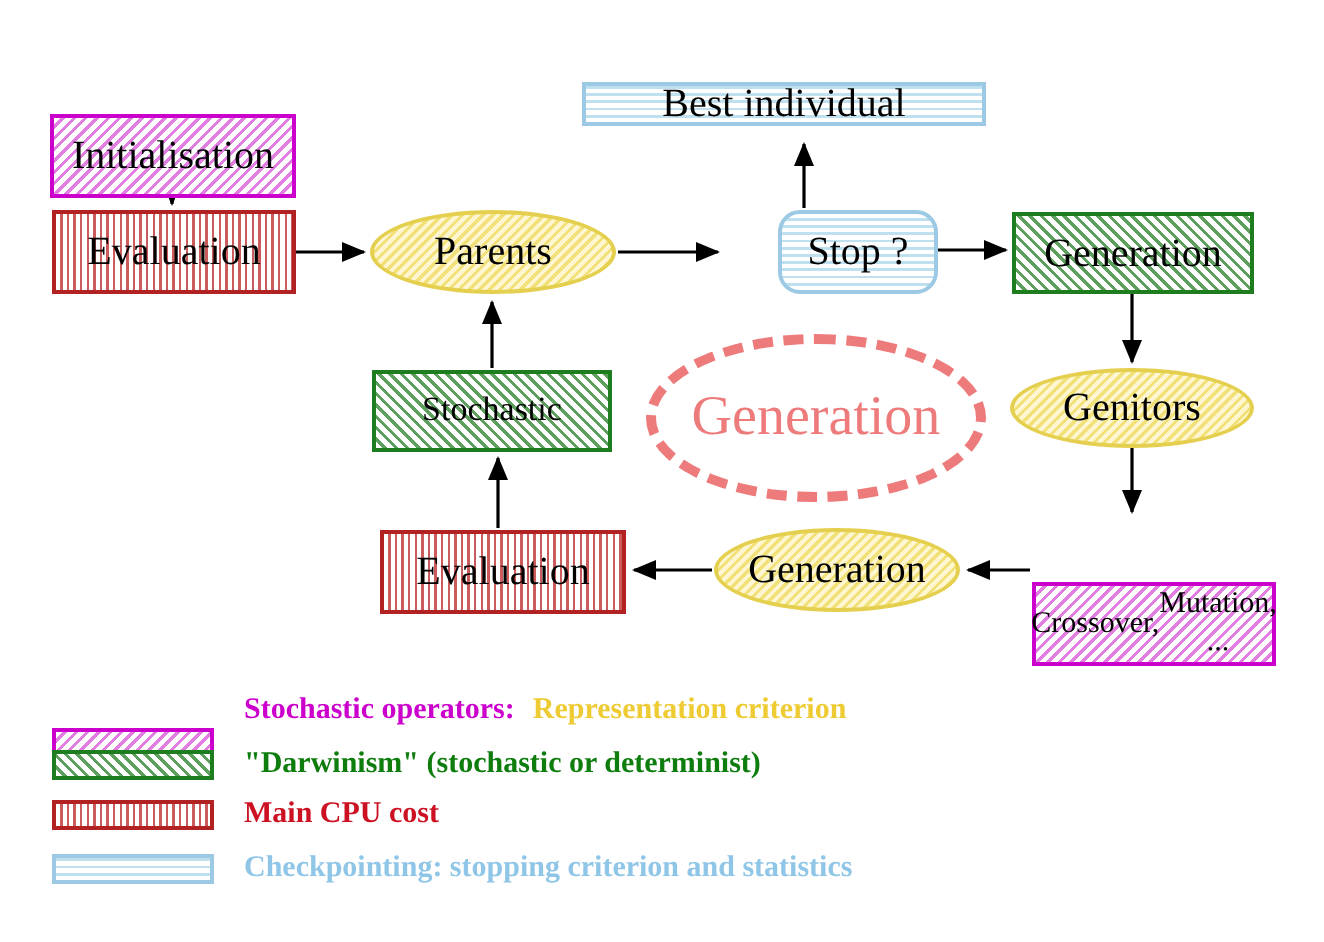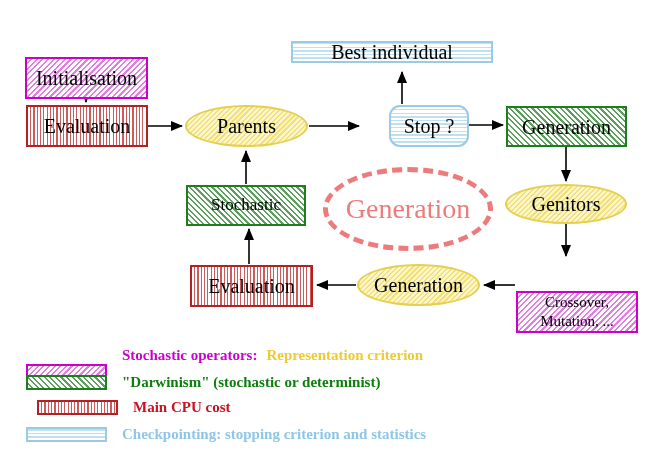--- a/index.html
+++ b/index.html
@@ -97,21 +97,21 @@
   </div>
 
   <div class="node green-hatch" style="left:506px;top:106px;width:121px;height:41px;">
     <span>Generation</span>
   </div>
 
   <div class="node yellow-ellipse" style="left:505px;top:184px;width:122px;height:40px;">
     <span>Genitors</span>
   </div>
 
-  <div class="node magenta-hatch" style="left:516px;top:259px;width:122px;height:42px;font-size:15px;flex-direction:column;line-height:1.25;">
+  <div class="node magenta-hatch" style="left:516px;top:259px;width:122px;height:42px;font-size:15px;flex-direction:row;line-height:1.25;">
     <span>Crossover,</span>
     <span>Mutation, ...</span>
   </div>
 
   <div class="node yellow-ellipse" style="left:357px;top:264px;width:123px;height:42px;">
     <span>Generation</span>
   </div>
 
   <div class="node red-stripes" style="left:190px;top:265px;width:123px;height:42px;">
     <span>Evaluation</span>
@@ -129,21 +129,21 @@
     <span class="swatch magenta-hatch"></span>
     <span class="t-magenta">Stochastic operators:</span>
     <span class="t-gold">Representation criterion</span>
   </div>
 
   <div class="legend-row" style="top:374px;">
     <span class="swatch green-hatch"></span>
     <span class="t-green">"Darwinism" (stochastic or determinist)</span>
   </div>
 
-  <div class="legend-row" style="top:399px;margin-left:11px;">
+  <div class="legend-row" style="top:399px;">
     <span class="swatch red-stripes"></span>
     <span class="t-crimson">Main CPU cost</span>
   </div>
 
   <div class="legend-row" style="top:426px;">
     <span class="swatch cyan-stripes"></span>
     <span class="t-cyan">Checkpointing: stopping criterion and statistics</span>
   </div>
 
 </div>

